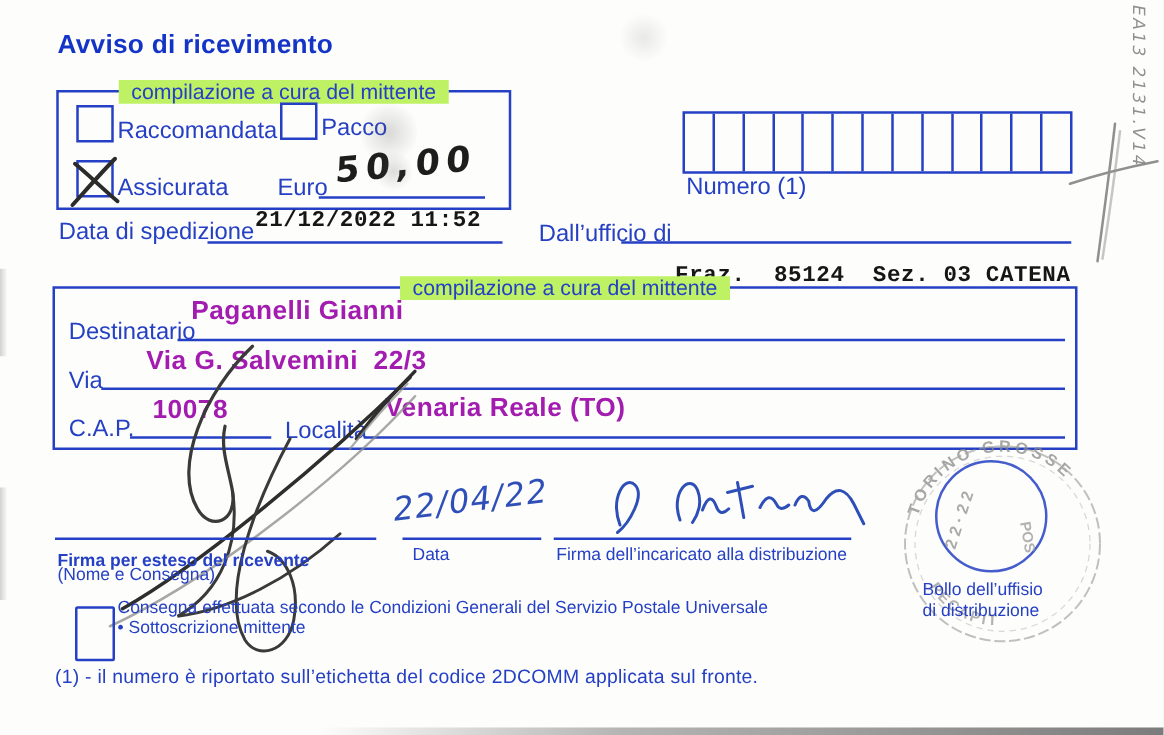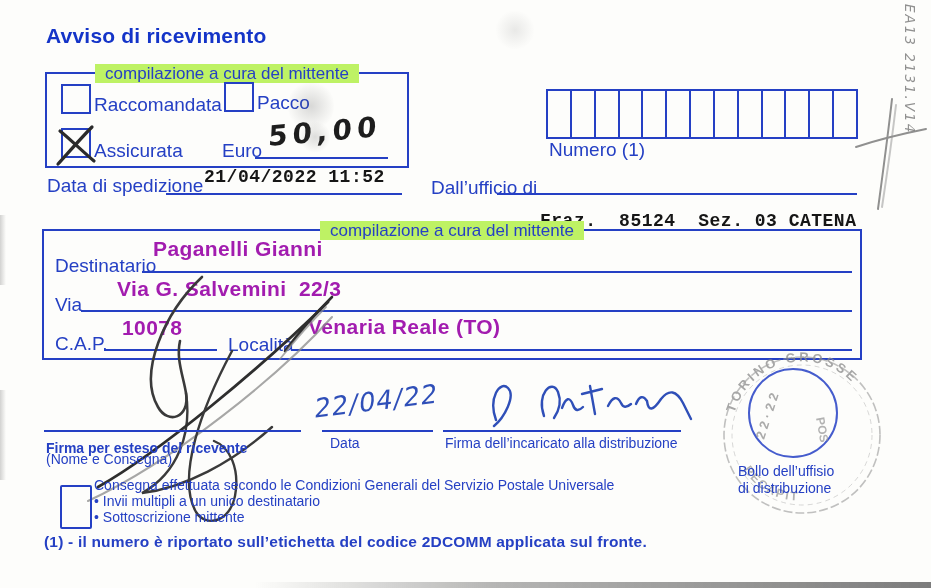--- a/index.html
+++ b/index.html
@@ -46,21 +46,21 @@
     font-size:26px;color:var(--pen);transform:rotate(-7deg) skewX(-12deg);
     letter-spacing:1px;white-space:pre;
   }
   .numero-grid{
     position:absolute;left:546px;top:89px;width:308px;height:46px;
     border:2px solid var(--blue);display:flex;
   }
   .ncell{flex:1;border-right:2px solid var(--blue);}
   .ncell:last-child{border-right:none;}
   .footnote{
-    position:absolute;left:44px;top:533px;color:var(--blue);font-weight:700;
+    position:absolute;left:44px;top:533px;color:var(--blue);font-weight:400;
     font-size:15.5px;letter-spacing:.2px;
   }
   .bullets{margin:0;padding:0;list-style:none;position:absolute;left:94px;top:494px;}
   .bullets li{color:var(--blue);font-size:14px;line-height:1.14;}
   .bullets li::before{content:"• ";}
   .bollo-circle{
     position:absolute;left:748px;top:368px;width:86px;height:86px;border-radius:50%;
     border:2px solid rgba(37,64,196,.85);
   }
   .postmark{position:absolute;left:712px;top:348px;width:180px;height:172px;
@@ -125,21 +125,21 @@
       <div class="ncell"></div>
       <div class="ncell"></div>
       <div class="ncell"></div>
       <div class="ncell"></div>
       <div class="ncell"></div>
     </div>
   <span class="lbl" style="left:549px;top:140px;">Numero (1)</span>
 
   <span class="lbl" style="left:47px;top:176px;">Data di spedizione</span>
   <div class="line" style="left:166px;top:193px;width:236px;"></div>
-  <span class="val-mono" style="left:204px;top:167px;">21/04/2022 11:52</span>
+  <span class="val-mono" style="left:204px;top:167px;">21/12/2022 11:52</span>
 
   <span class="lbl" style="left:431px;top:178px;">Dall’ufficio di</span>
   <div class="line" style="left:497px;top:193px;width:360px;"></div>
   <span class="val-mono" style="left:540px;top:167px;margin-top:44px;">Fraz.  85124  Sez. 03 CATENA</span>
 
   <div class="box" style="left:42px;top:229px;width:816px;height:127px;">
     <div class="box-header">
       <span>compilazione a cura del mittente</span>
     </div>
   </div>
@@ -210,21 +210,20 @@
     </text>
     <text x="52" y="92" font-family="Liberation Sans, sans-serif" font-size="13" font-weight="bold" fill="#909090" transform="rotate(-72 52 92)">2 2 · 2 2</text>
     <text x="104" y="70" font-family="Liberation Sans, sans-serif" font-size="12" font-weight="bold" fill="#9a9a9a" transform="rotate(80 104 70)">POS</text>
   </svg>
   <span class="lbl-sm" style="left:738px;top:463px;">Bollo dell’uffisio</span>
   <span class="lbl-sm" style="left:738px;top:480px;">di distribuzione</span>
 
   <span class="cb-tall" style="left:60px;top:485px;"></span>
   <span class="lbl-sm" style="left:94px;top:477px;width:560px;">Consegna effettuata secondo le Condizioni Generali del Servizio Postale Universale</span>
   <ul class="bullets" id="consegna-bullets">
-      <li>Invii multipli a un unico destinatario</li>
       <li>Sottoscrizione mittente</li>
     </ul>
 
   <div class="footnote">(1) - il numero è riportato sull’etichetta del codice 2DCOMM applicata sul fronte.</div>
 
   <div class="margin-note">EA13 2131.V14</div>
   <svg class="abs" style="left:852px;top:95px;" width="78" height="118" viewBox="0 0 78 118">
     <g fill="none" stroke="#7d7d7d" stroke-width="2" stroke-linecap="round" opacity=".85">
       <path d="M40 4 C 36 40, 30 84, 26 114"></path>
       <path d="M4 52 C 28 44, 54 38, 74 34"></path>

